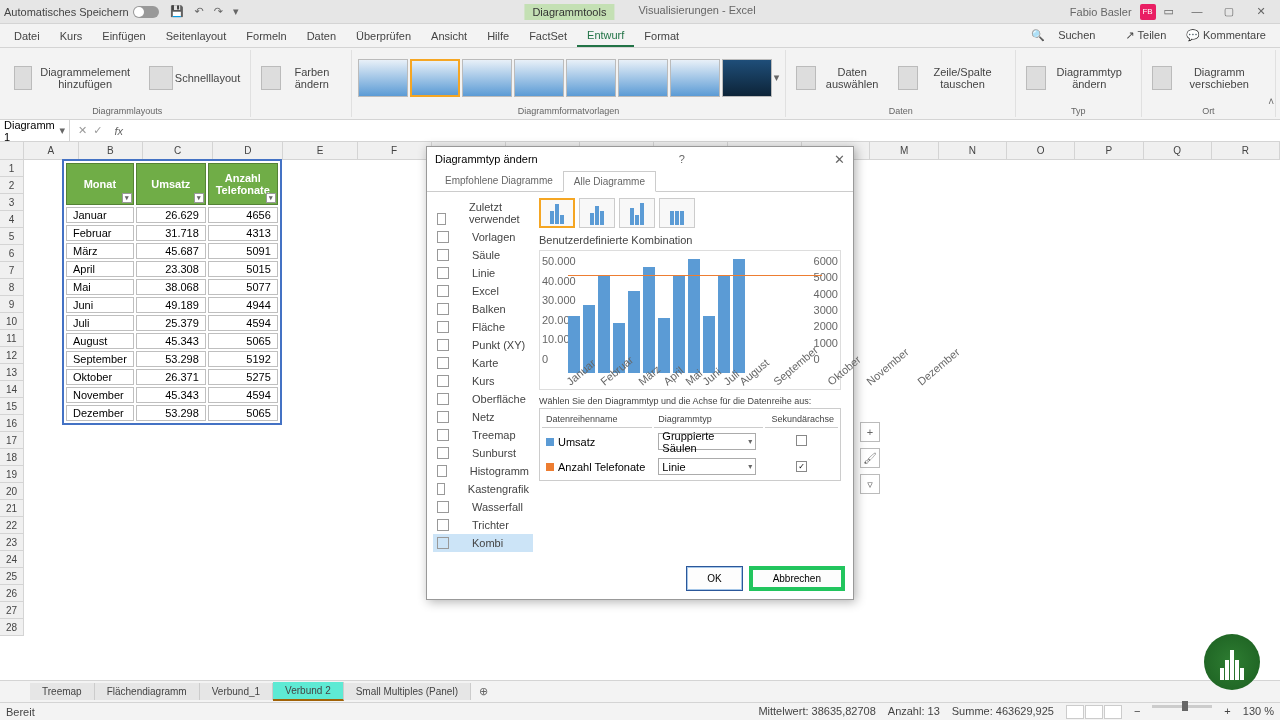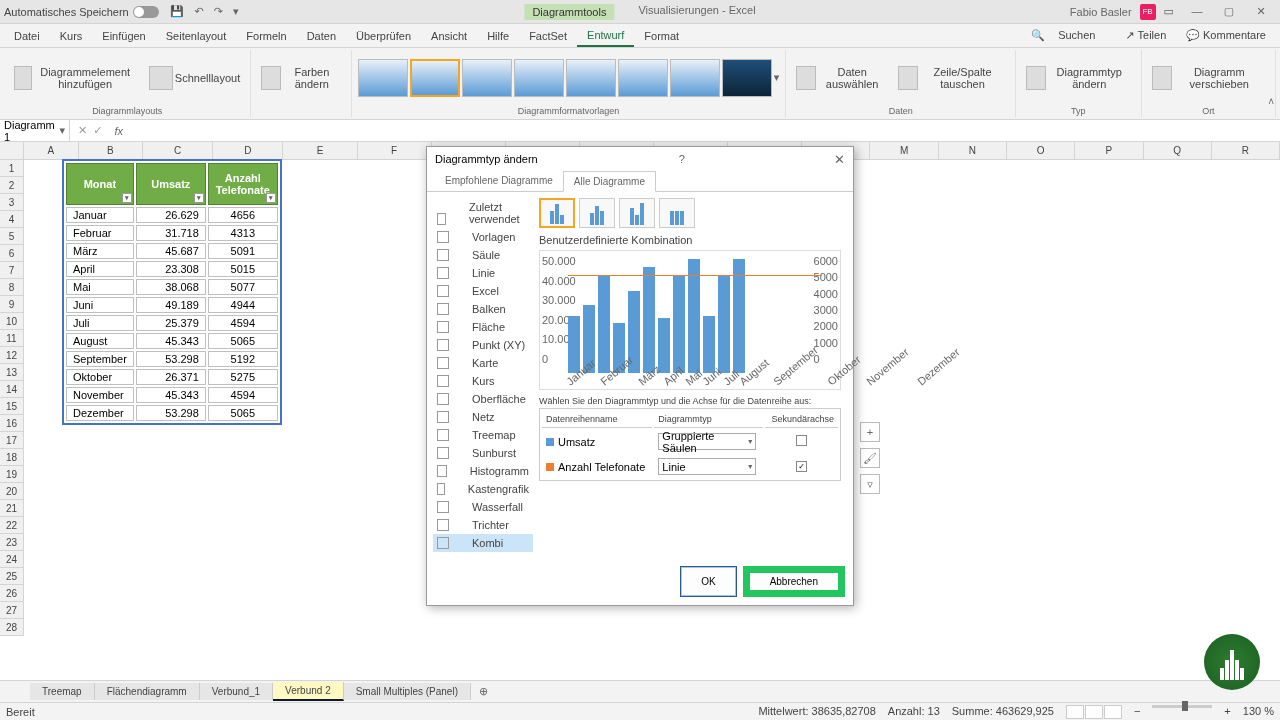--- a/index.html
+++ b/index.html
@@ -40,21 +40,21 @@
 .col-header{border-right:1px solid #d4d4d4;border-bottom:1px solid #d4d4d4;text-align:center;font-size:10px;color:#444;line-height:18px}
 .row-headers{position:absolute;top:18px;left:0;width:24px}
 .row-header{height:17px;border-bottom:1px solid #d4d4d4;border-right:1px solid #d4d4d4;text-align:center;font-size:10px;color:#444;background:#f0f0f0;line-height:17px}
 .corner{position:absolute;top:0;left:0;width:24px;height:18px;background:#f0f0f0;border-right:1px solid #d4d4d4;border-bottom:1px solid #d4d4d4}
 .data-table{position:absolute;top:17px;left:62px;border:2px solid #4472c4}
 .data-table th{background:#70ad47;color:#fff;font-weight:bold;padding:8px 6px;font-size:11px;text-align:center;border:1px solid #548235;position:relative}
 .data-table th .filter{position:absolute;bottom:1px;right:1px;width:10px;height:10px;background:#fff;border:1px solid #999;font-size:7px;line-height:8px;text-align:center;color:#666}
 .data-table td{border:1px solid #bfbfbf;padding:1px 6px;font-size:11px;background:#fff;height:16px}
 .data-table td:first-child{text-align:left;width:66px}
 .data-table td:nth-child(2){text-align:right;width:70px}
-.data-table td:nth-child(3){text-align:center;width:70px}
+.data-table td:nth-child(3){text-align:right;width:70px}
 .dialog{position:absolute;top:146px;left:426px;width:428px;background:#fff;border:1px solid #999;box-shadow:2px 2px 10px rgba(0,0,0,.3);z-index:100}
 .dlg-title{height:24px;display:flex;align-items:center;padding:0 8px;font-size:11px}
 .dlg-title .close{margin-left:auto;cursor:pointer;color:#666;font-size:13px}
 .dlg-title .help{margin-left:auto;margin-right:8px;color:#666}
 .dlg-tabs{display:flex;padding:0 8px;border-bottom:1px solid #ccc}
 .dlg-tab{padding:4px 10px;font-size:10px;color:#666;cursor:pointer}
 .dlg-tab.active{border:1px solid #ccc;border-bottom:1px solid #fff;margin-bottom:-1px;background:#fff}
 .dlg-body{display:flex;padding:6px}
 .dlg-left{width:100px}
 .dlg-cat{display:flex;align-items:flex-end;gap:23px;padding:3px 4px;font-size:10px;color:#444;cursor:pointer}
@@ -77,28 +77,28 @@
 .series-hint{font-size:9px;color:#444;margin:6px 0 2px}
 .series-table{width:100%;border:1px solid #ccc}
 .series-table th{font-size:9px;color:#444;padding:3px 4px;text-align:left;font-weight:normal;border-bottom:1px solid #ccc}
 .series-table td{padding:3px 4px;font-size:9px}
 .series-name{display:flex;align-items:center;gap:4px}
 .swatch{width:8px;height:8px;display:inline-block}
 .combo-select{display:flex;align-items:center;border:1px solid #ababab;height:17px;padding:0 3px;width:98px;font-size:9px;background:#fff}
 .combo-select .arrow{margin-left:auto;font-size:8px;color:#666}
 .chk{width:11px;height:11px;border:1px solid #888;display:inline-block;text-align:center;line-height:9px;font-size:8px}
 .dlg-buttons{display:flex;justify-content:flex-end;gap:6px;padding:8px}
-.dlg-btn{padding:3px 20px;font-size:10px;border:7px solid #22c55e;background:#fdfdfd;cursor:pointer}
+.dlg-btn{padding:3px 20px;font-size:10px;border:4px solid #22c55e;background:#fdfdfd;cursor:pointer}
 .dlg-btn.primary{border:1px solid #2b579a;box-shadow:0 0 0 1px #a5c6e8 inset}
 .side-tools{position:absolute;top:280px;left:860px;display:flex;flex-direction:column;gap:6px}
 .side-tool{width:20px;height:20px;border:1px solid #bbb;background:#fff;text-align:center;line-height:18px;color:#666;cursor:pointer}
 .cursor{position:absolute;top:460px;left:816px;font-size:14px;pointer-events:none}
 .sheet-tabs{position:absolute;bottom:18px;left:0;right:0;height:22px;background:#f3f3f3;display:flex;align-items:center;border-top:1px solid #d4d4d4;padding-left:30px}
 .sheet-tab{padding:3px 12px;font-size:10px;color:#444;border-right:1px solid #ccc;background:#e6e6e6;cursor:pointer}
-.sheet-tab.active{background:#fef9c3;border-bottom:2px solid #0f172a}
+.sheet-tab.active{background:#5eead4;border-bottom:2px solid #a16207}
 .sheet-add{padding:3px 8px;color:#666;cursor:pointer}
 .statusbar{position:absolute;bottom:0;left:0;right:0;height:18px;background:#f3f3f3;display:flex;align-items:center;padding:0 6px;border-top:1px solid #d4d4d4;font-size:10px;color:#444}
 .statusbar .right{margin-left:auto;display:flex;gap:12px;align-items:flex-start}
 .view-btns{display:flex;gap:1px}
 .view-btn{width:18px;height:14px;border:1px solid #ccc;background:#fff}
 .zoom-slider{width:60px;height:3px;background:#ccc;position:relative}
 .zoom-slider::after{content:"";position:absolute;width:6px;height:10px;background:#666;top:-4px;left:50%}
 .logo-badge{position:absolute;bottom:30px;right:20px;width:56px;height:56px;border-radius:50%;background:radial-gradient(circle,#2e7d32,#1b5e20);display:flex;align-items:flex-end;justify-content:center;gap:1px;padding-bottom:10px}
 .logo-badge span{width:4px;background:#fff}
 .ribbon-collapse{position:absolute;right:6px;top:96px;color:#666;font-size:10px;cursor:pointer}

